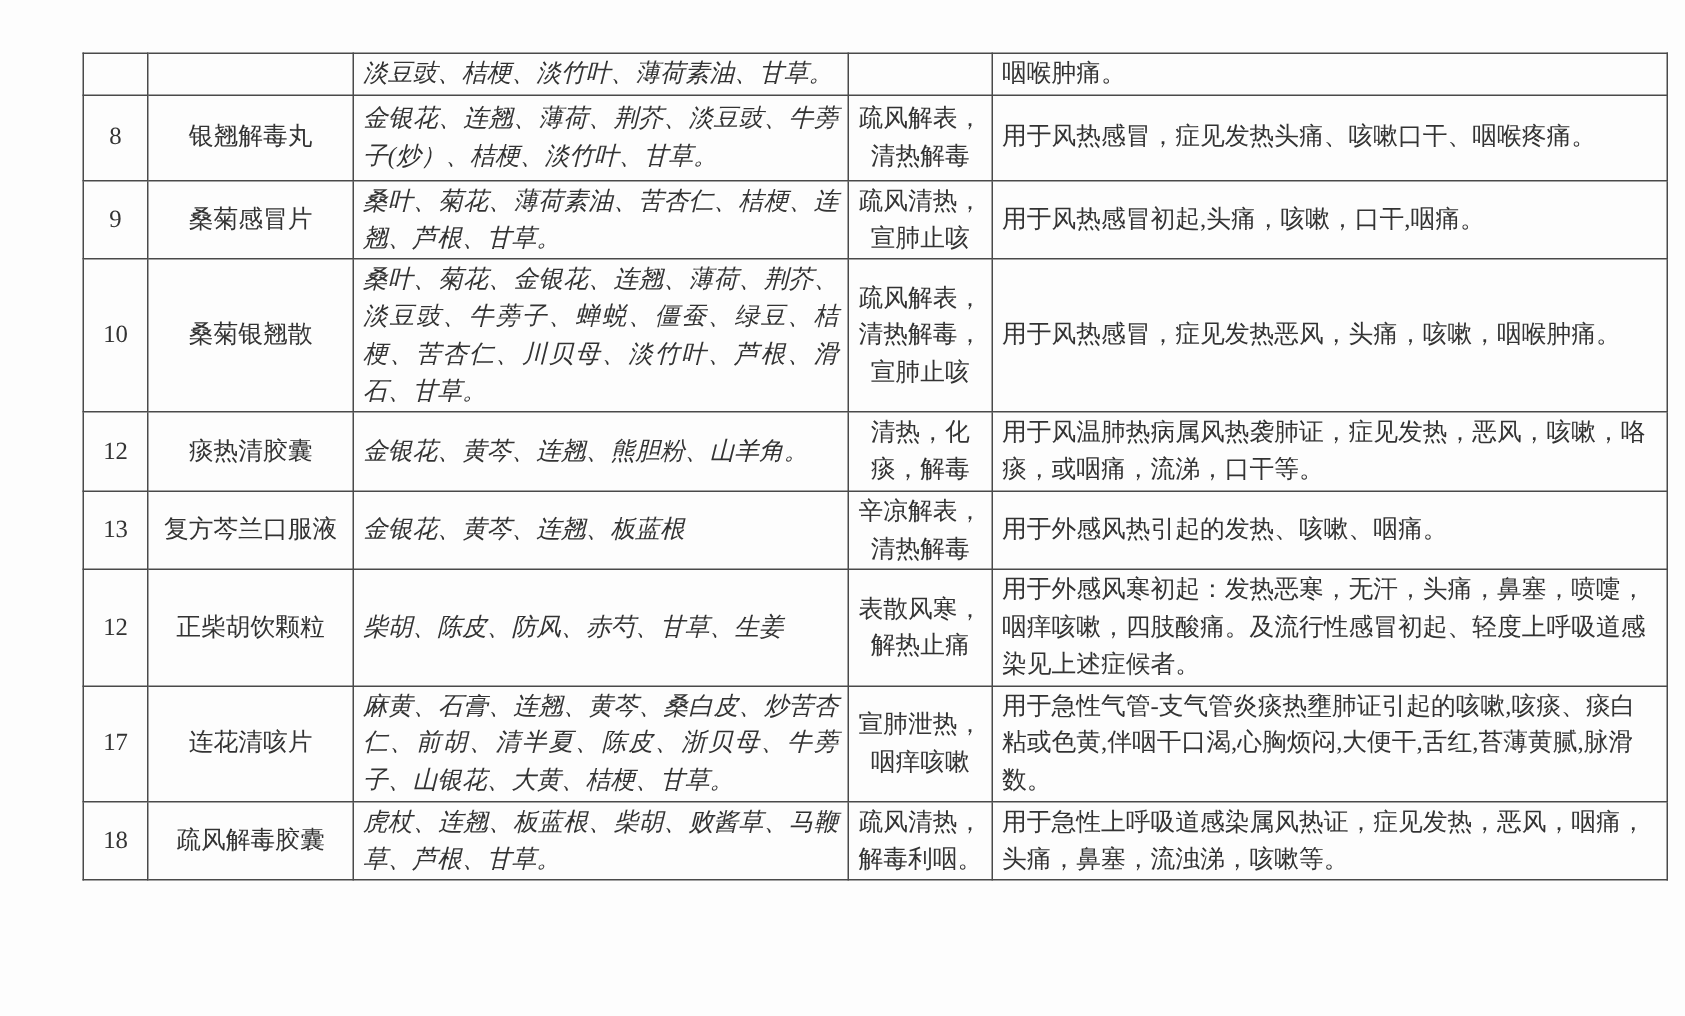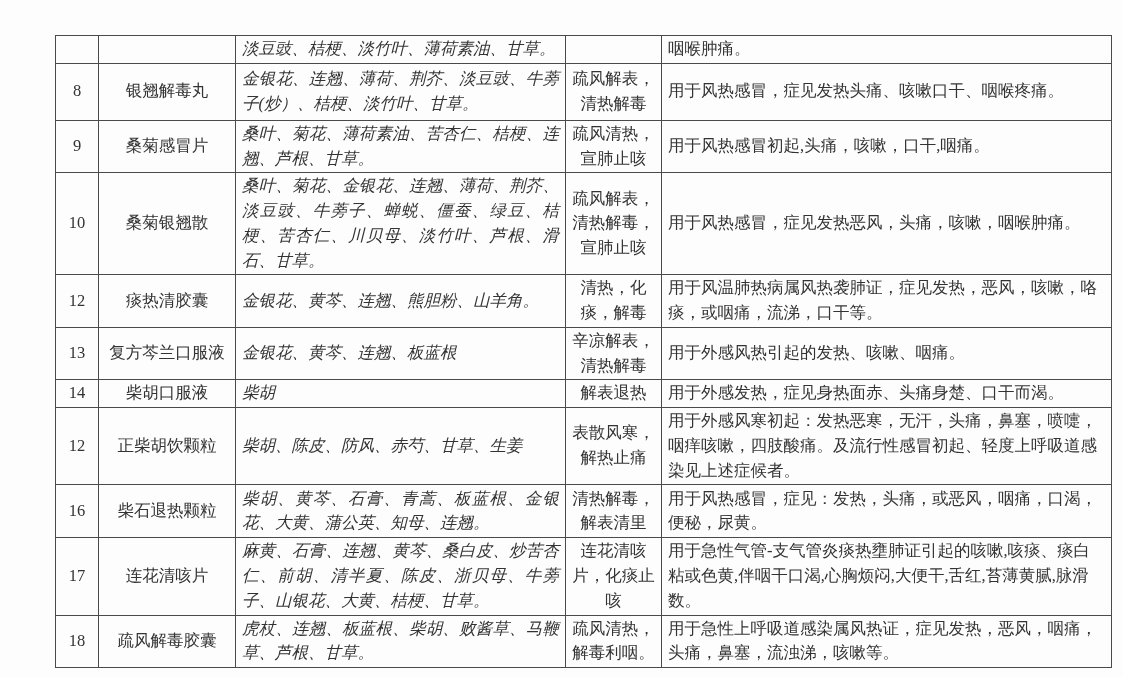--- a/index.html
+++ b/index.html
@@ -105,46 +105,32 @@
     <td class="col-function">清热，化痰，解毒</td>
     <td class="col-indications">用于风温肺热病属风热袭肺证，症见发热，恶风，咳嗽，咯痰，或咽痛，流涕，口干等。</td>
   </tr>
         <tr style="height: 38px;">
     <td class="col-no">13</td>
     <td class="col-name">复方芩兰口服液</td>
     <td class="col-ingredients">金银花、黄芩、连翘、板蓝根</td>
     <td class="col-function">辛凉解表，清热解毒</td>
     <td class="col-indications">用于外感风热引起的发热、咳嗽、咽痛。</td>
   </tr>
-        <tr style="height: 27px;">
-    <td class="col-no">14</td>
-    <td class="col-name">柴胡口服液</td>
-    <td class="col-ingredients">柴胡</td>
-    <td class="col-function">解表退热</td>
-    <td class="col-indications">用于外感发热，症见身热面赤、头痛身楚、口干而渴。</td>
-  </tr>
         <tr style="height: 65px;">
     <td class="col-no">12</td>
     <td class="col-name">正柴胡饮颗粒</td>
     <td class="col-ingredients">柴胡、陈皮、防风、赤芍、甘草、生姜</td>
     <td class="col-function">表散风寒，解热止痛</td>
     <td class="col-indications">用于外感风寒初起：发热恶寒，无汗，头痛，鼻塞，喷嚏，咽痒咳嗽，四肢酸痛。及流行性感冒初起、轻度上呼吸道感染见上述症候者。</td>
   </tr>
-        <tr style="height: 53px;">
-    <td class="col-no">16</td>
-    <td class="col-name">柴石退热颗粒</td>
-    <td class="col-ingredients">柴胡、黄芩、石膏、青蒿、板蓝根、金银花、大黄、蒲公英、知母、连翘。</td>
-    <td class="col-function">清热解毒，解表清里</td>
-    <td class="col-indications">用于风热感冒，症见：发热，头痛，或恶风，咽痛，口渴，便秘，尿黄。</td>
-  </tr>
         <tr style="height: 67px;">
     <td class="col-no">17</td>
     <td class="col-name">连花清咳片</td>
     <td class="col-ingredients">麻黄、石膏、连翘、黄芩、桑白皮、炒苦杏仁、前胡、清半夏、陈皮、浙贝母、牛蒡子、山银花、大黄、桔梗、甘草。</td>
-    <td class="col-function">连花清咳片，化痰止咳</td>
+    <td class="col-function">宣肺泄热，咽痒咳嗽</td>
     <td class="col-indications">用于急性气管-支气管炎痰热壅肺证引起的咳嗽,咳痰、痰白粘或色黄,伴咽干口渴,心胸烦闷,大便干,舌红,苔薄黄腻,脉滑数。</td>
   </tr>
         <tr style="height: 50px;">
     <td class="col-no">18</td>
     <td class="col-name">疏风解毒胶囊</td>
     <td class="col-ingredients">虎杖、连翘、板蓝根、柴胡、败酱草、马鞭草、芦根、甘草。</td>
     <td class="col-function">疏风清热，解毒利咽。</td>
     <td class="col-indications">用于急性上呼吸道感染属风热证，症见发热，恶风，咽痛，头痛，鼻塞，流浊涕，咳嗽等。</td>
   </tr>
       </tbody>

